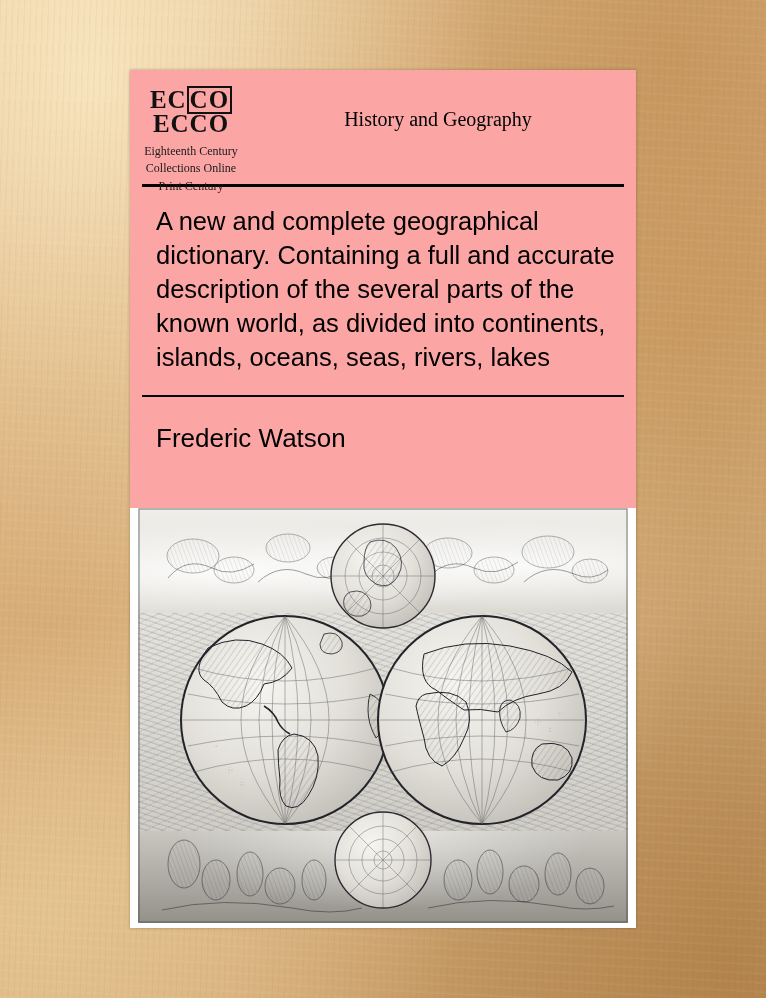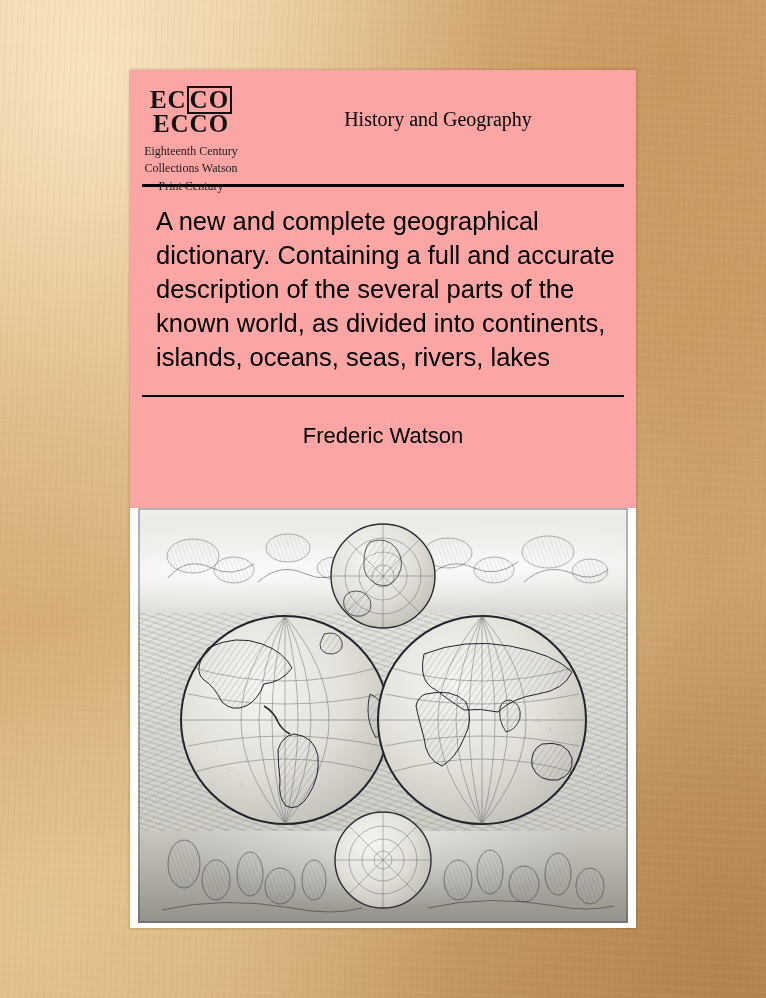--- a/index.html
+++ b/index.html
@@ -128,23 +128,22 @@
     line-height: 1.33;
     color: #000;
     text-align: left;
   }
 
   
   .author-block {
     padding: 26px 26px 30px 26px;
   }
   .author {
-    font-size: 22px;
+    font-size: 26px;
     color: #000;
-    text-align: center;
   }
 
   
   .illus-wrap {
     position: absolute;
     left: 0;
     right: 0;
     bottom: 0;
     height: 420px;
     background: #ffffff;
@@ -205,21 +204,21 @@
         <div class="ecco-stack">
           <div class="ecco-word">
             <span>EC</span><span class="o-box">CO</span>
           </div>
           <div class="ecco-row2">
             <span>EC</span><span class="o-box">CO</span>
           </div>
         </div>
         <div class="ecco-sub">
           <div>Eighteenth Century</div>
-          <div>Collections Watson</div>
+          <div>Collections Online</div>
           <div>Print Century</div>
         </div>
       </div>
 
       <div class="header-title">History and Geography</div>
     </div>
 
     <div class="rule"></div>
 
     <div class="title-block">

